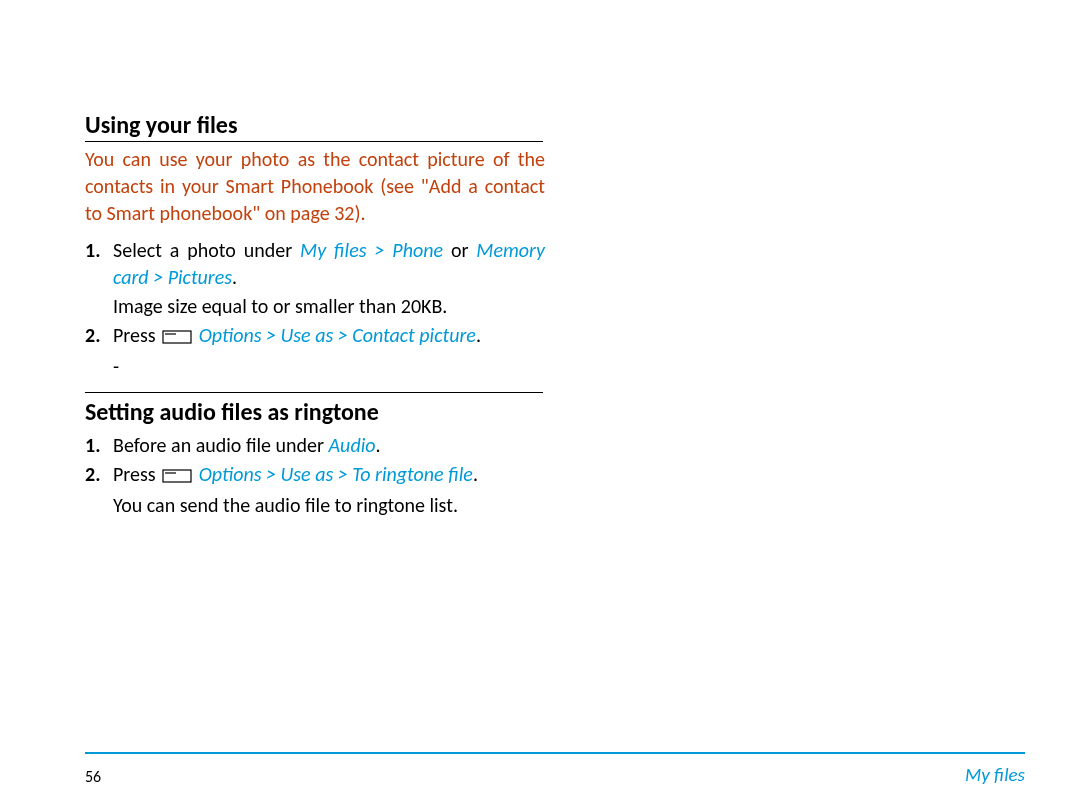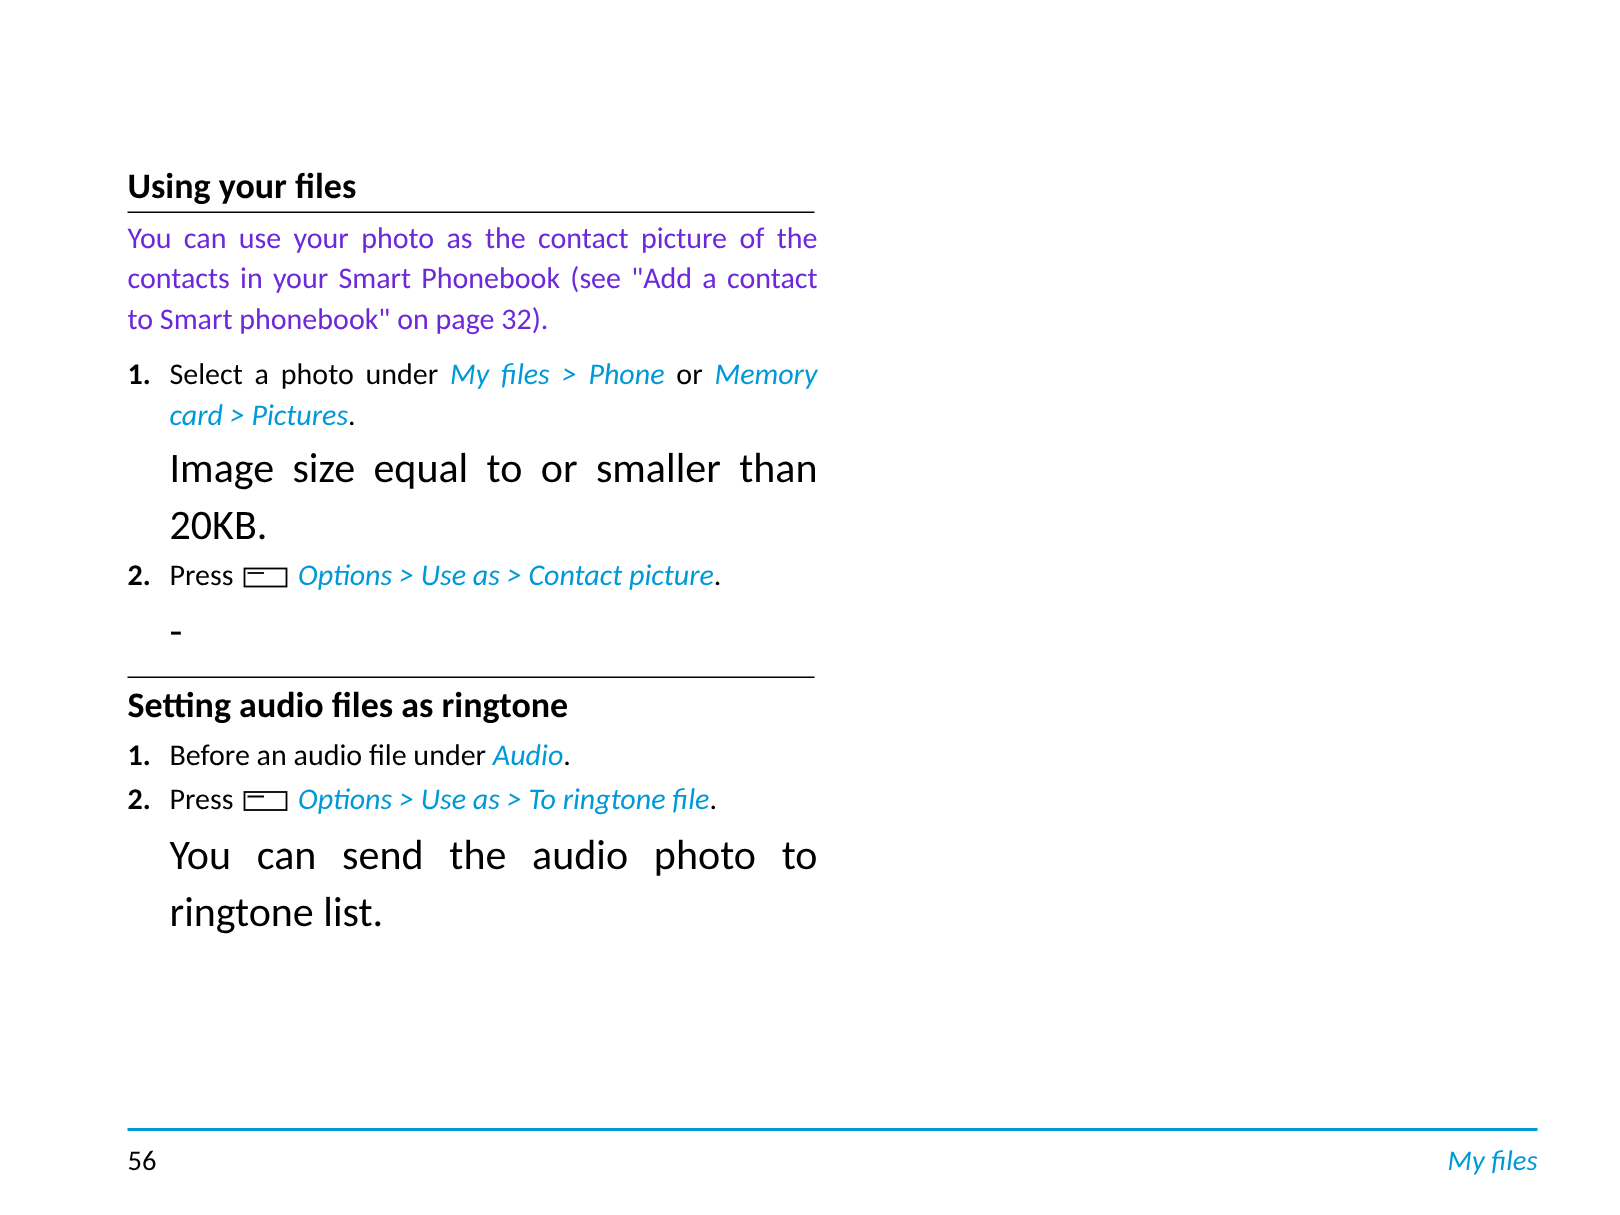--- a/index.html
+++ b/index.html
@@ -30,21 +30,21 @@
     .h2 {
       font-size: 24px;
       font-weight: bold;
       color: #000;
       margin-top: 2px;
       margin-bottom: 6px;
     }
     .para {
       font-size: 20px;
       line-height: 1.35;
-      color: #6d28d9;
+      color: #c2410c;
       width: 460px;
       text-align: justify;
       text-justify: inter-word;
       margin-bottom: 10px;
     }
     ol.steps {
       list-style: none;
       width: 460px;
       padding-left: 0;
     }
@@ -59,21 +59,21 @@
     ol.steps > li .num {
       font-weight: bold;
       flex: 0 0 28px;
     }
     ol.steps > li .body {
       flex: 1;
       text-align: justify;
     }
     .sub {
       padding-left: 28px;
-      font-size: 28px;
+      font-size: 20px;
       line-height: 1.35;
       width: 460px;
       text-align: justify;
       margin-bottom: 2px;
     }
     .sub-dash {
       display: flex;
       text-align: justify;
     }
     .sub-dash .dash {
@@ -98,21 +98,21 @@
       left: 85px;
       right: 55px;
       bottom: 56px;
       height: 2px;
       background: #0099d8;
     }
     .page-number {
       position: absolute;
       left: 85px;
       bottom: 24px;
-      font-size: 19px;
+      font-size: 16px;
       color: #000;
     }
     .section-label {
       position: absolute;
       right: 55px;
       bottom: 24px;
       font-size: 19px;
       color: #0099d8;
       font-style: italic;
     }
@@ -165,19 +165,19 @@
     <li>
       <span class="num">2.</span>
       <span class="body">
         <span>Press </span><span class="softkey-icon"><svg width="30" height="14" viewBox="0 0 30 14">
               <rect x="1" y="1" width="28" height="12" fill="none" stroke="#000" stroke-width="1.2"></rect>
               <line x1="3" y1="4" x2="14" y2="4" stroke="#000" stroke-width="1.2"></line>
             </svg></span> <span class="kw">Options</span><span class="kw"> &gt; </span><span class="kw">Use as</span><span class="kw"> &gt; </span><span class="kw">To ringtone file</span><span>.</span>
       </span>
     </li>
   </ol>
-  <div class="sub">You can send the audio photo to ringtone list.</div>
+  <div class="sub">You can send the audio file to ringtone list.</div>
 
 </div>
 
 <div class="footer-rule"></div>
 <div class="page-number">56</div>
 <div class="section-label">My files</div>
 
 </body></html>

